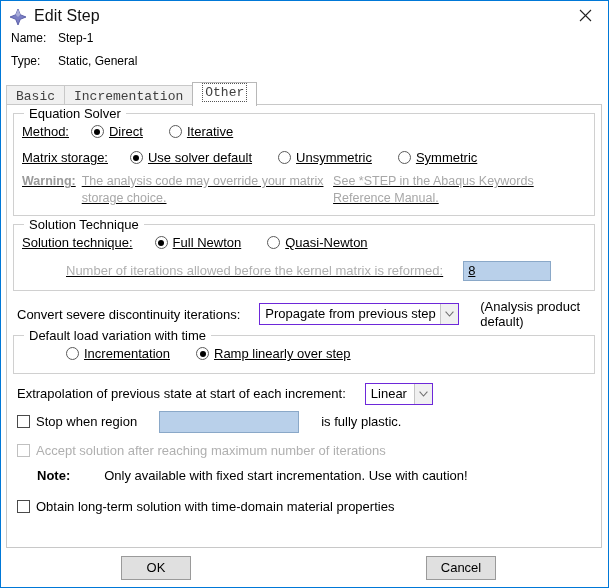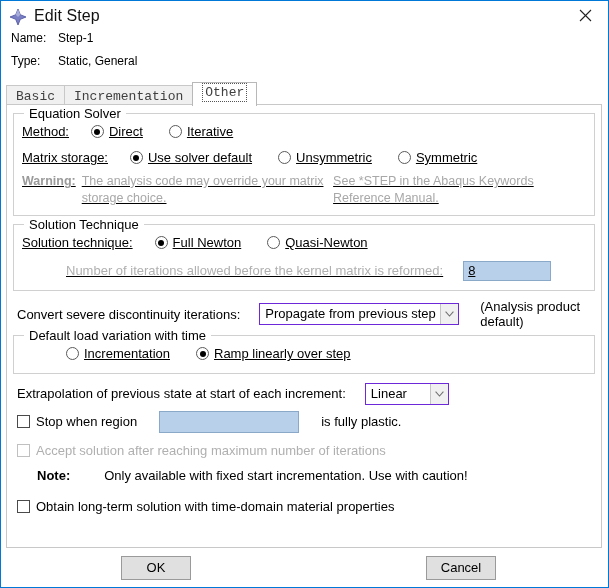--- a/index.html
+++ b/index.html
@@ -408,21 +408,21 @@
         </span>
         <span class="radio on">
           <span class="dot"></span>
           <span>Ramp linearly over step</span>
         </span>
       </div>
     </div>
 
     <div class="row" style="margin:0 0 5px 4px">
       <span class="lbl" style="margin-right:5px">Extrapolation of previous state at start of each increment:</span>
-      <span class="combo" style="width:84px">
+      <span class="combo" style="width:68px">
         <span class="cval">Linear</span>
         <span class="carrow">
           <svg width="9" height="6" viewBox="0 0 9 6">
               <path d="M0.6 0.6 L4.5 5 L8.4 0.6" fill="none" stroke="#707070" stroke-width="1.1"></path>
             </svg>
         </span>
       </span>
     </div>
 
     <div class="row" style="margin:0 0 6px 4px">

